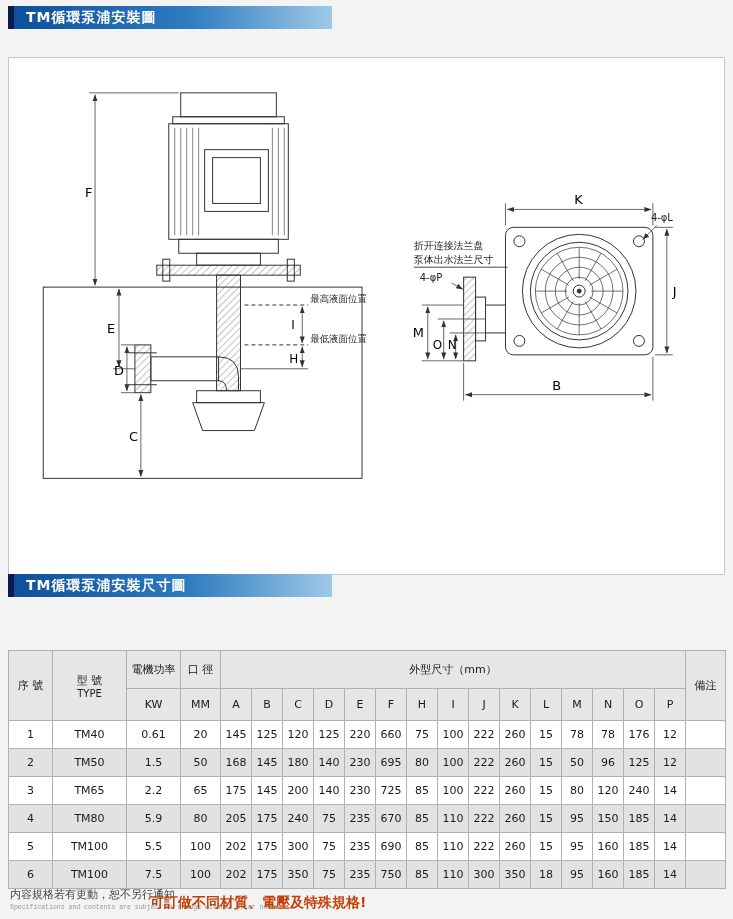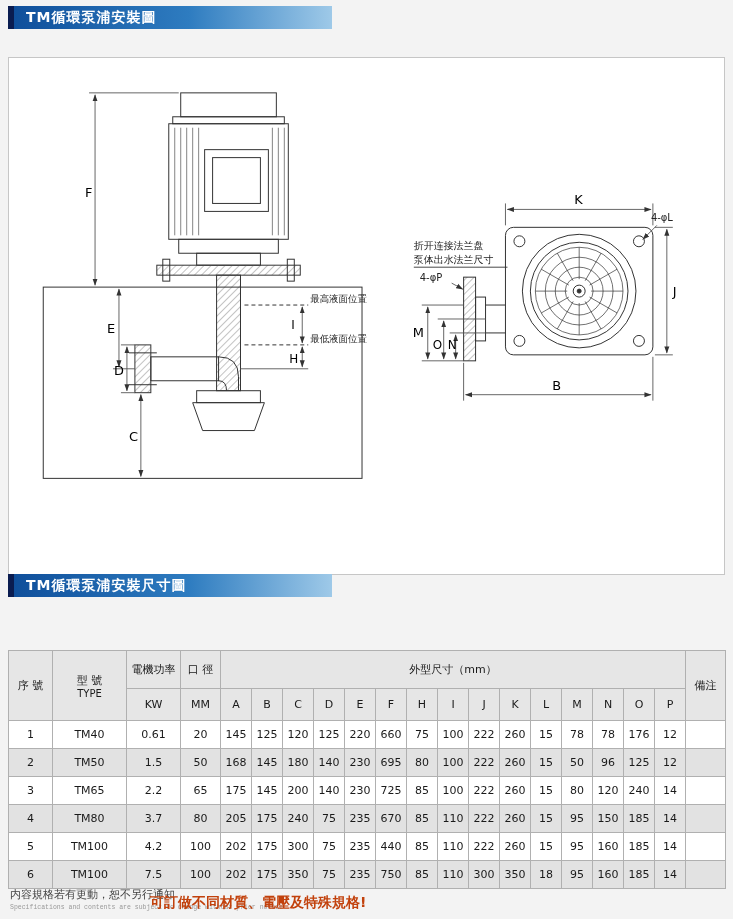--- a/index.html
+++ b/index.html
@@ -306,21 +306,21 @@
         <td>15</td>
         <td>80</td>
         <td>120</td>
         <td>240</td>
         <td>14</td>
         <td></td>
       </tr>
       <tr class="alt">
         <td>4</td>
         <td>TM80</td>
-        <td>3.7</td>
+        <td>5.9</td>
         <td>80</td>
         <td>205</td>
         <td>175</td>
         <td>240</td>
         <td>75</td>
         <td>235</td>
         <td>670</td>
         <td>85</td>
         <td>110</td>
         <td>222</td>
@@ -328,28 +328,28 @@
         <td>15</td>
         <td>95</td>
         <td>150</td>
         <td>185</td>
         <td>14</td>
         <td></td>
       </tr>
       <tr>
         <td>5</td>
         <td>TM100</td>
-        <td>4.2</td>
+        <td>5.5</td>
         <td>100</td>
         <td>202</td>
         <td>175</td>
         <td>300</td>
         <td>75</td>
         <td>235</td>
-        <td>440</td>
+        <td>690</td>
         <td>85</td>
         <td>110</td>
         <td>222</td>
         <td>260</td>
         <td>15</td>
         <td>95</td>
         <td>160</td>
         <td>185</td>
         <td>14</td>
         <td></td>

